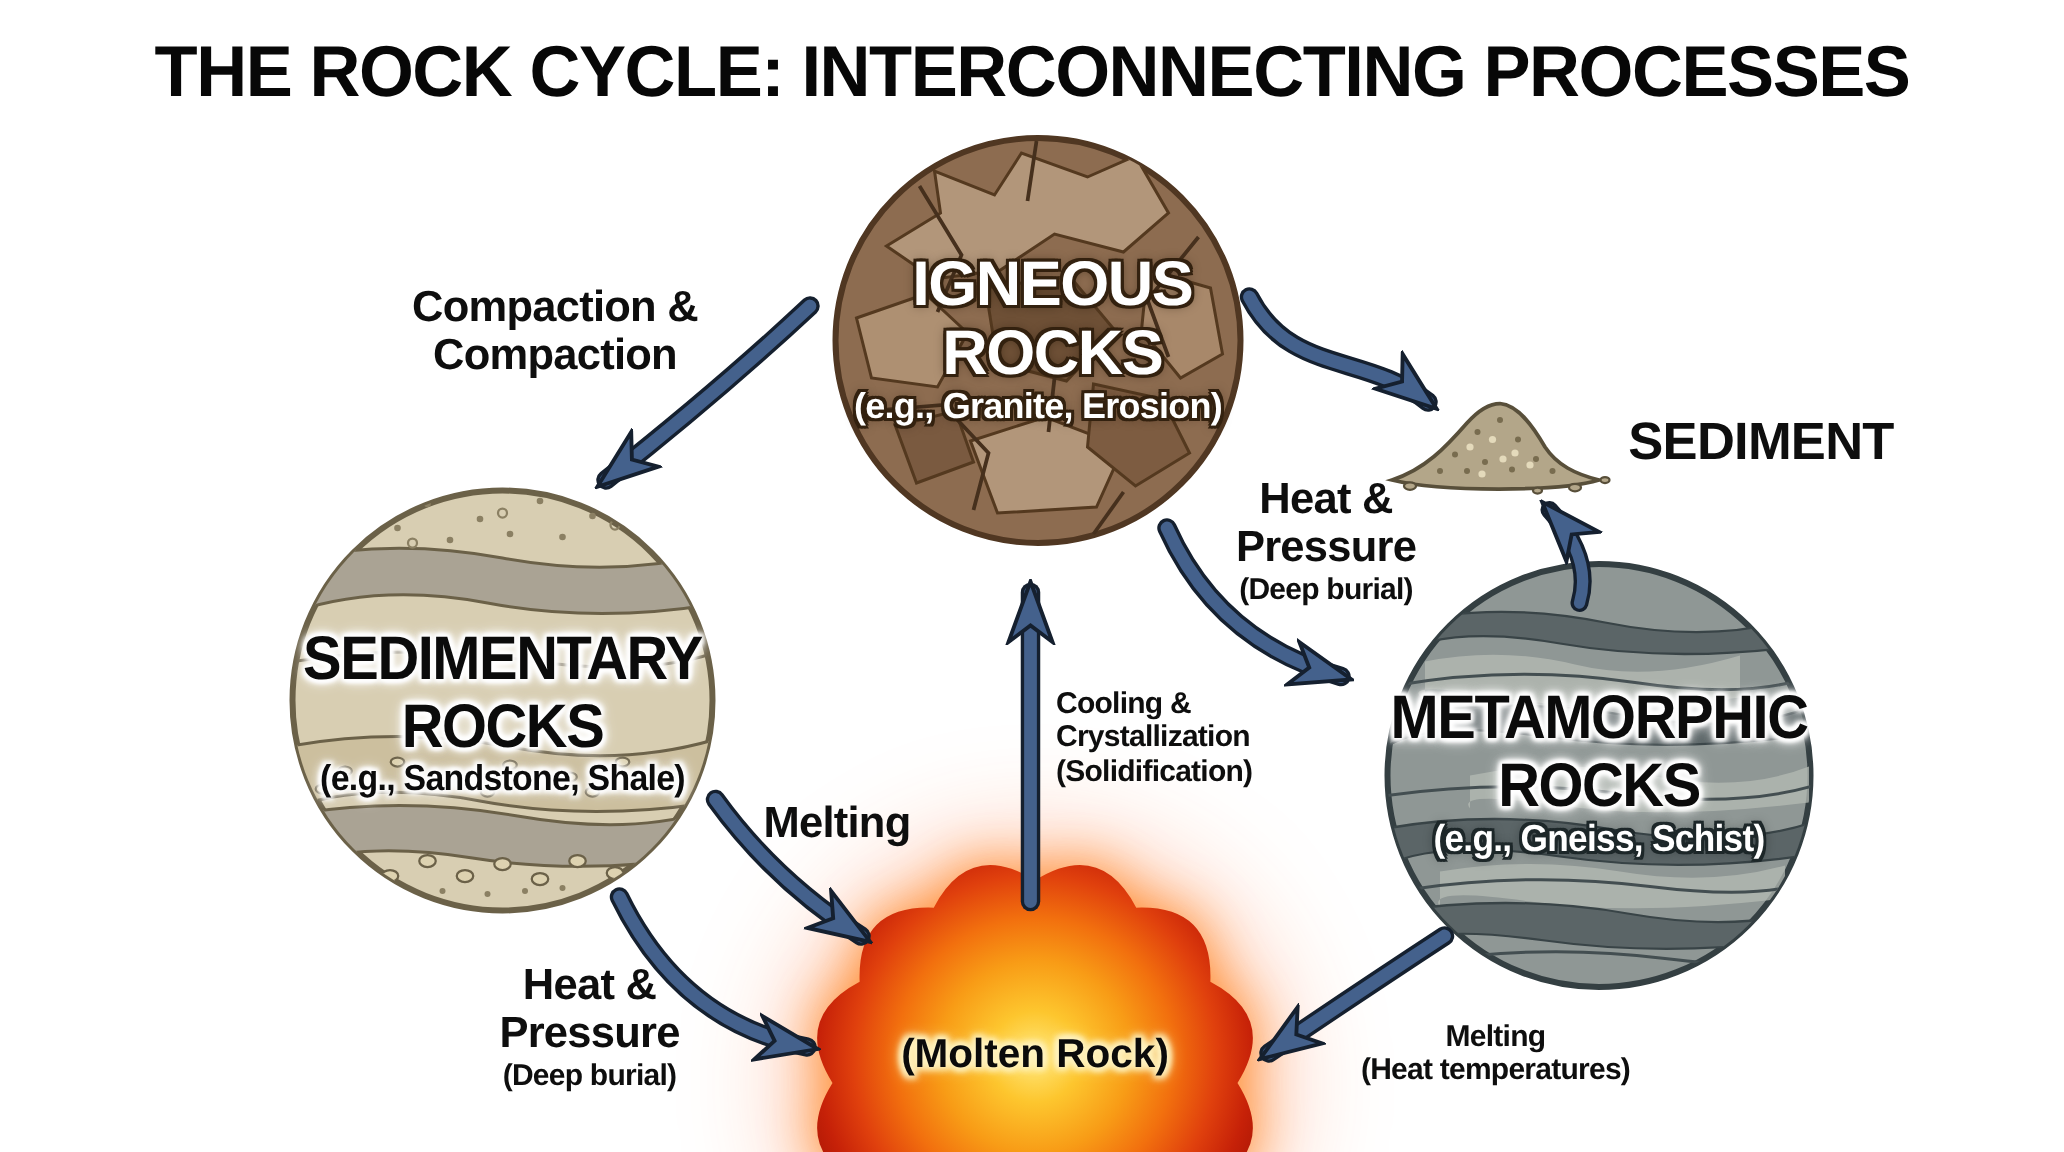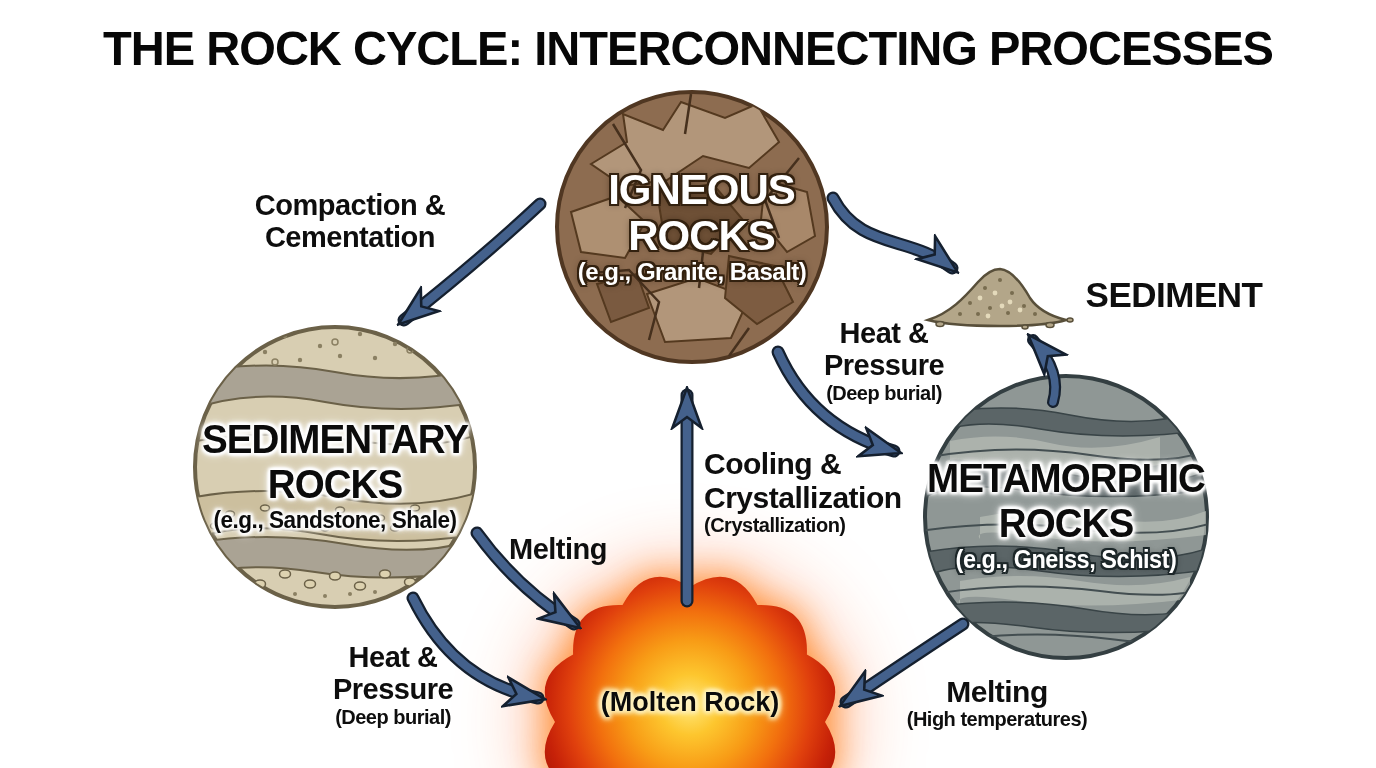--- a/index.html
+++ b/index.html
@@ -17,21 +17,21 @@
     position:absolute;transform:translate(-50%,-50%);z-index:5;
     display:flex;flex-direction:column;align-items:center;
     line-height:1.1;white-space:nowrap;text-align:center;
   }
   .lbl-left{
     position:absolute;transform:translateY(-50%);z-index:5;
     display:flex;flex-direction:column;align-items:flex-start;
     line-height:1.12;white-space:nowrap;text-align:left;
   }
   .p-main{font-size:29px;letter-spacing:-0.5px;}
-  .p-big{font-size:30px;letter-spacing:-0.5px;}
+  .p-big{font-size:20px;letter-spacing:-0.5px;}
   .p-sub{font-size:20px;letter-spacing:-0.5px;}
   .sediment-word{font-size:35px;letter-spacing:-0.5px;margin-left:36px;}
   .rock-name{font-size:41px;letter-spacing:-1px;}
   .rock-name-sm{font-size:42px;letter-spacing:-1px;padding-left:19px;}
   .rock-ex{font-size:24px;letter-spacing:-0.5px;}
   .rock-ex-met{font-size:25px;letter-spacing:-0.5px;}
   .magma-name{font-size:44px;letter-spacing:-0.5px;}
   .magma-ex{font-size:27px;}
   .condense{transform:translate(-50%,-50%) scaleX(.94);}
   .txt-light{
@@ -268,21 +268,21 @@
       <g>
         <path d="M963,624 Q908,660 846,702" stroke="#15202f" stroke-width="13"></path>
         <path d="M963,624 Q908,660 846,702" stroke="#44618c" stroke-width="8.5" marker-end="url(#ah)"></path>
       </g>
     </g>
   </svg>
 
   <div class="lbl" style="left:692px;top:226px;">
     <span class="rock-name-sm txt-light">IGNEOUS</span>
     <span class="rock-name-sm txt-light">ROCKS</span>
-    <span class="rock-ex txt-light">(e.g., Granite, Basalt)</span>
+    <span class="rock-ex txt-light">(e.g., Granite, Erosion)</span>
   </div>
 
   <div class="lbl condense" style="left:335px;top:475px;">
     <span class="rock-name txt-dark-glow">SEDIMENTARY</span>
     <span class="rock-name txt-dark-glow">ROCKS</span>
     <span class="rock-ex txt-dark-glow">(e.g., Sandstone, Shale)</span>
   </div>
 
   <div class="lbl condense" style="left:1066px;top:515px;">
     <span class="rock-name txt-dark-glow">METAMORPHIC</span>
@@ -291,46 +291,46 @@
   </div>
 
   <div class="lbl" style="left:690px;top:703px;">
     <span class="magma-ex txt-magma">(Molten Rock)</span>
   </div>
 
   <div class="lbl" style="left:1156px;top:295px;">
     <span class="sediment-word">SEDIMENT</span>
   </div>
 
-  <div class="lbl" style="left:350px;top:222px;">
+  <div class="lbl" style="left:370px;top:222px;">
     <span class="p-main">Compaction &amp;</span>
-    <span class="p-main">Cementation</span>
+    <span class="p-main">Compaction</span>
   </div>
 
 
   <div class="lbl" style="left:884px;top:361px;">
     <span class="p-main">Heat &amp;</span>
     <span class="p-main">Pressure</span>
     <span class="p-sub">(Deep burial)</span>
   </div>
 
   <div class="lbl-left" style="left:704px;top:492px;">
     <span class="p-big">Cooling &amp;</span>
     <span class="p-big">Crystallization</span>
-    <span class="p-sub">(Crystallization)</span>
+    <span class="p-sub">(Solidification)</span>
   </div>
 
   <div class="lbl" style="left:558px;top:550px;">
     <span class="p-main">Melting</span>
   </div>
 
   <div class="lbl" style="left:393px;top:685px;">
     <span class="p-main">Heat &amp;</span>
     <span class="p-main">Pressure</span>
     <span class="p-sub">(Deep burial)</span>
   </div>
 
   <div class="lbl" style="left:997px;top:702px;">
     <span class="p-big">Melting</span>
-    <span class="p-sub">(High temperatures)</span>
+    <span class="p-sub">(Heat temperatures)</span>
   </div>
 
 </div>
 
 </body></html>

